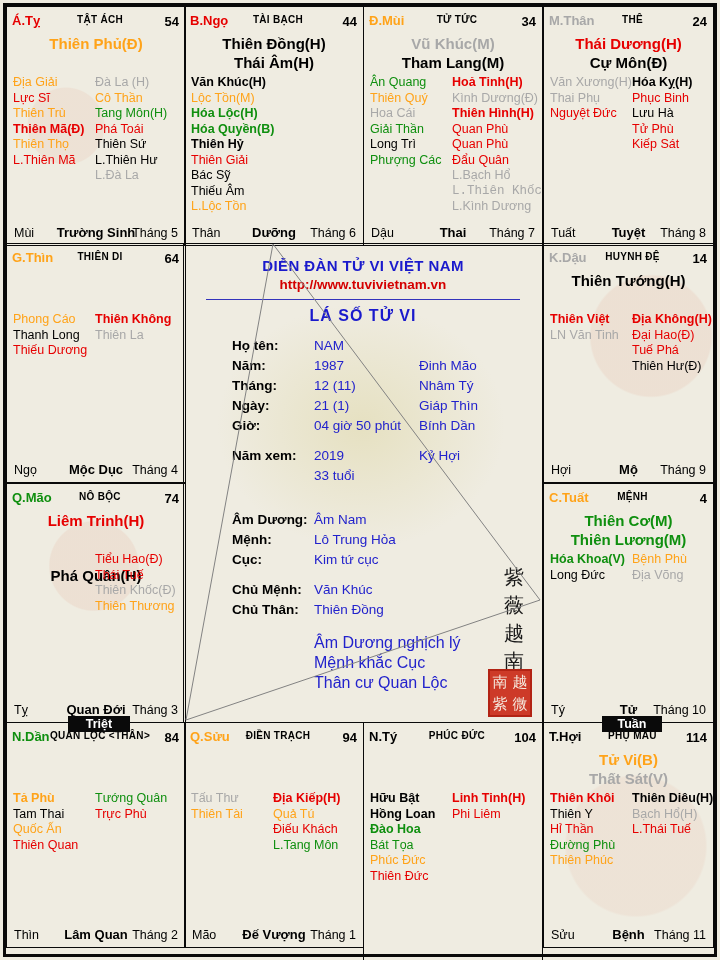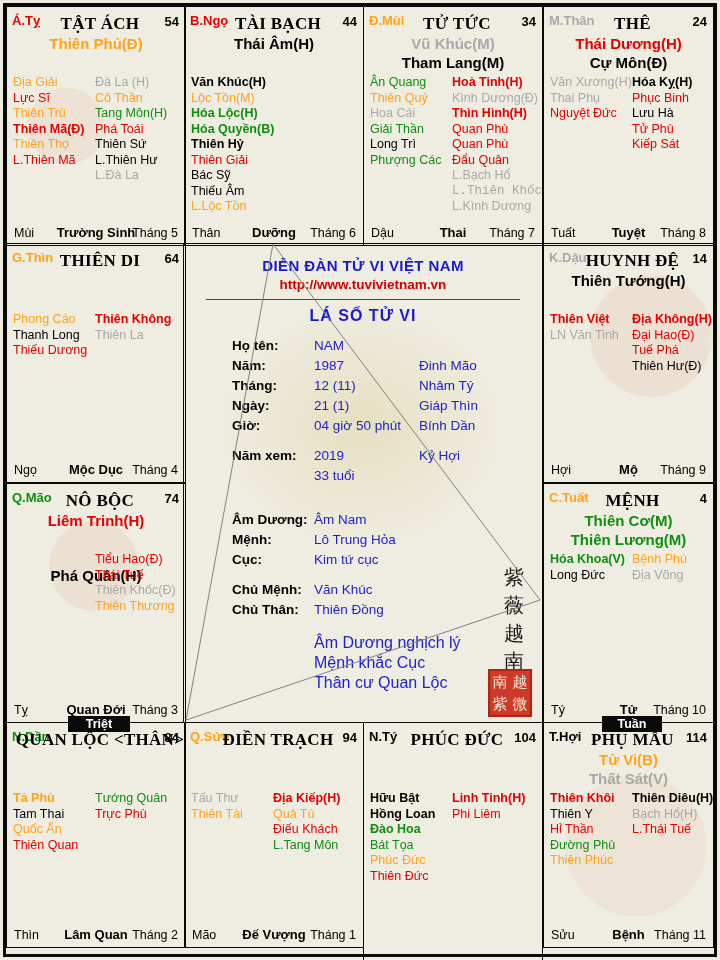--- a/index.html
+++ b/index.html
@@ -7,22 +7,22 @@
   #board{position:absolute;left:3px;top:3px;width:708px;height:948px;border:3px solid #0a0a0a;
     background:
       radial-gradient(circle 70px at 88px 560px, rgba(217,120,90,0.10) 63%, rgba(217,120,90,0) 65%),
       radial-gradient(circle 60px at 60px 120px, rgba(217,120,90,0.09) 63%, rgba(217,120,90,0) 65%),
       radial-gradient(circle 95px at 645px 330px, rgba(217,120,90,0.10) 63%, rgba(217,120,90,0) 65%),
       radial-gradient(circle 110px at 630px 840px, rgba(217,120,90,0.08) 63%, rgba(217,120,90,0) 65%),
       radial-gradient(ellipse 200px 170px at 355px 420px, rgba(210,200,125,0.32), rgba(210,200,125,0) 72%),
       #efece1;}
   .cell{position:absolute;width:180px;height:240px;border:1px solid #0a0a0a;box-sizing:border-box;}
   .branch{position:absolute;left:5px;top:6px;font-size:13px;font-weight:bold;white-space:nowrap;}
-  .htitle{position:absolute;left:8px;right:0;top:7px;text-align:center;font-size:17px;font-weight:bold;
-    color:#000;letter-spacing:.3px;white-space:nowrap;font-family:Liberation Serif, serif;}
+  .htitle{position:absolute;left:8px;right:0;top:7px;text-align:center;font-size:10px;font-weight:bold;
+    color:#000;letter-spacing:.3px;white-space:nowrap;}
   .hnum{position:absolute;right:6px;top:7px;font-size:13px;font-weight:bold;color:#000;}
   .mains{position:absolute;left:0;right:0;top:27px;text-align:center;font-size:15px;font-weight:bold;line-height:19px;}
   .mains div{white-space:nowrap;}
   .col{position:absolute;top:68px;font-size:12.5px;line-height:15.5px;}
   .col div{white-space:nowrap;}
   .col-left{left:6px;width:84px;}
   .col-right{left:88px;width:90px;}
   .col-left.wide{width:170px;}
   .foot{position:absolute;left:7px;right:7px;bottom:5px;height:17px;font-size:12.5px;color:#000;}
   .foot .fl{position:absolute;left:0;bottom:0;}
@@ -85,20 +85,21 @@
         <span class="fl">Mùi</span>
         <span class="fc">Trường Sinh</span>
         <span class="fr">Tháng 5</span>
       </div>
     </div>
   <div class="cell" style="left:178px;top:0px">
       <div class="branch" style="color: rgb(230, 0, 0);">B.Ngọ</div>
       <div class="htitle">TÀI BẠCH</div>
       <div class="hnum">44</div>
       <div class="mains">
+        <div class="b" style="color: rgb(0, 0, 0);">Thiên Đồng(H)</div>
         <div class="b" style="color: rgb(0, 0, 0);">Thái Âm(H)</div>
       </div>
       <div class="col col-left wide">
         <div class="b" style="color: rgb(0, 0, 0);">Văn Khúc(H)</div>
         <div style="color: rgb(255, 163, 25);">Lộc Tồn(M)</div>
         <div class="b" style="color: rgb(15, 143, 15);">Hóa Lộc(H)</div>
         <div class="b" style="color: rgb(15, 143, 15);">Hóa Quyền(B)</div>
         <div class="b" style="color: rgb(0, 0, 0);">Thiên Hỷ</div>
         <div style="color: rgb(230, 0, 0);">Thiên Giải</div>
         <div style="color: rgb(0, 0, 0);">Bác Sỹ</div>
@@ -124,21 +125,21 @@
         <div style="color: rgb(15, 143, 15);">Ân Quang</div>
         <div style="color: rgb(255, 163, 25);">Thiên Quý</div>
         <div style="color: rgb(168, 168, 168);">Hoa Cái</div>
         <div style="color: rgb(15, 143, 15);">Giải Thần</div>
         <div style="color: rgb(0, 0, 0);">Long Trì</div>
         <div style="color: rgb(15, 143, 15);">Phượng Các</div>
       </div>
       <div class="col col-right">
         <div class="b" style="color: rgb(230, 0, 0);">Hoả Tinh(H)</div>
         <div style="color: rgb(168, 168, 168);">Kình Dương(Đ)</div>
-        <div class="b" style="color: rgb(230, 0, 0);">Thìn Hình(H)</div>
+        <div class="b" style="color: rgb(230, 0, 0);">Thiên Hình(H)</div>
         <div style="color: rgb(230, 0, 0);">Quan Phù</div>
         <div style="color: rgb(230, 0, 0);">Quan Phù</div>
         <div style="color: rgb(230, 0, 0);">Đẩu Quân</div>
         <div style="color: rgb(168, 168, 168);">L.Bạch Hổ</div>
         <div style="color: rgb(168, 168, 168); font-family: Liberation Mono, monospace;">L.Thiên Khốc</div>
         <div style="color: rgb(168, 168, 168);">L.Kình Dương</div>
       </div>
       <div class="foot">
         <span class="fl">Dậu</span>
         <span class="fc">Thai</span>

